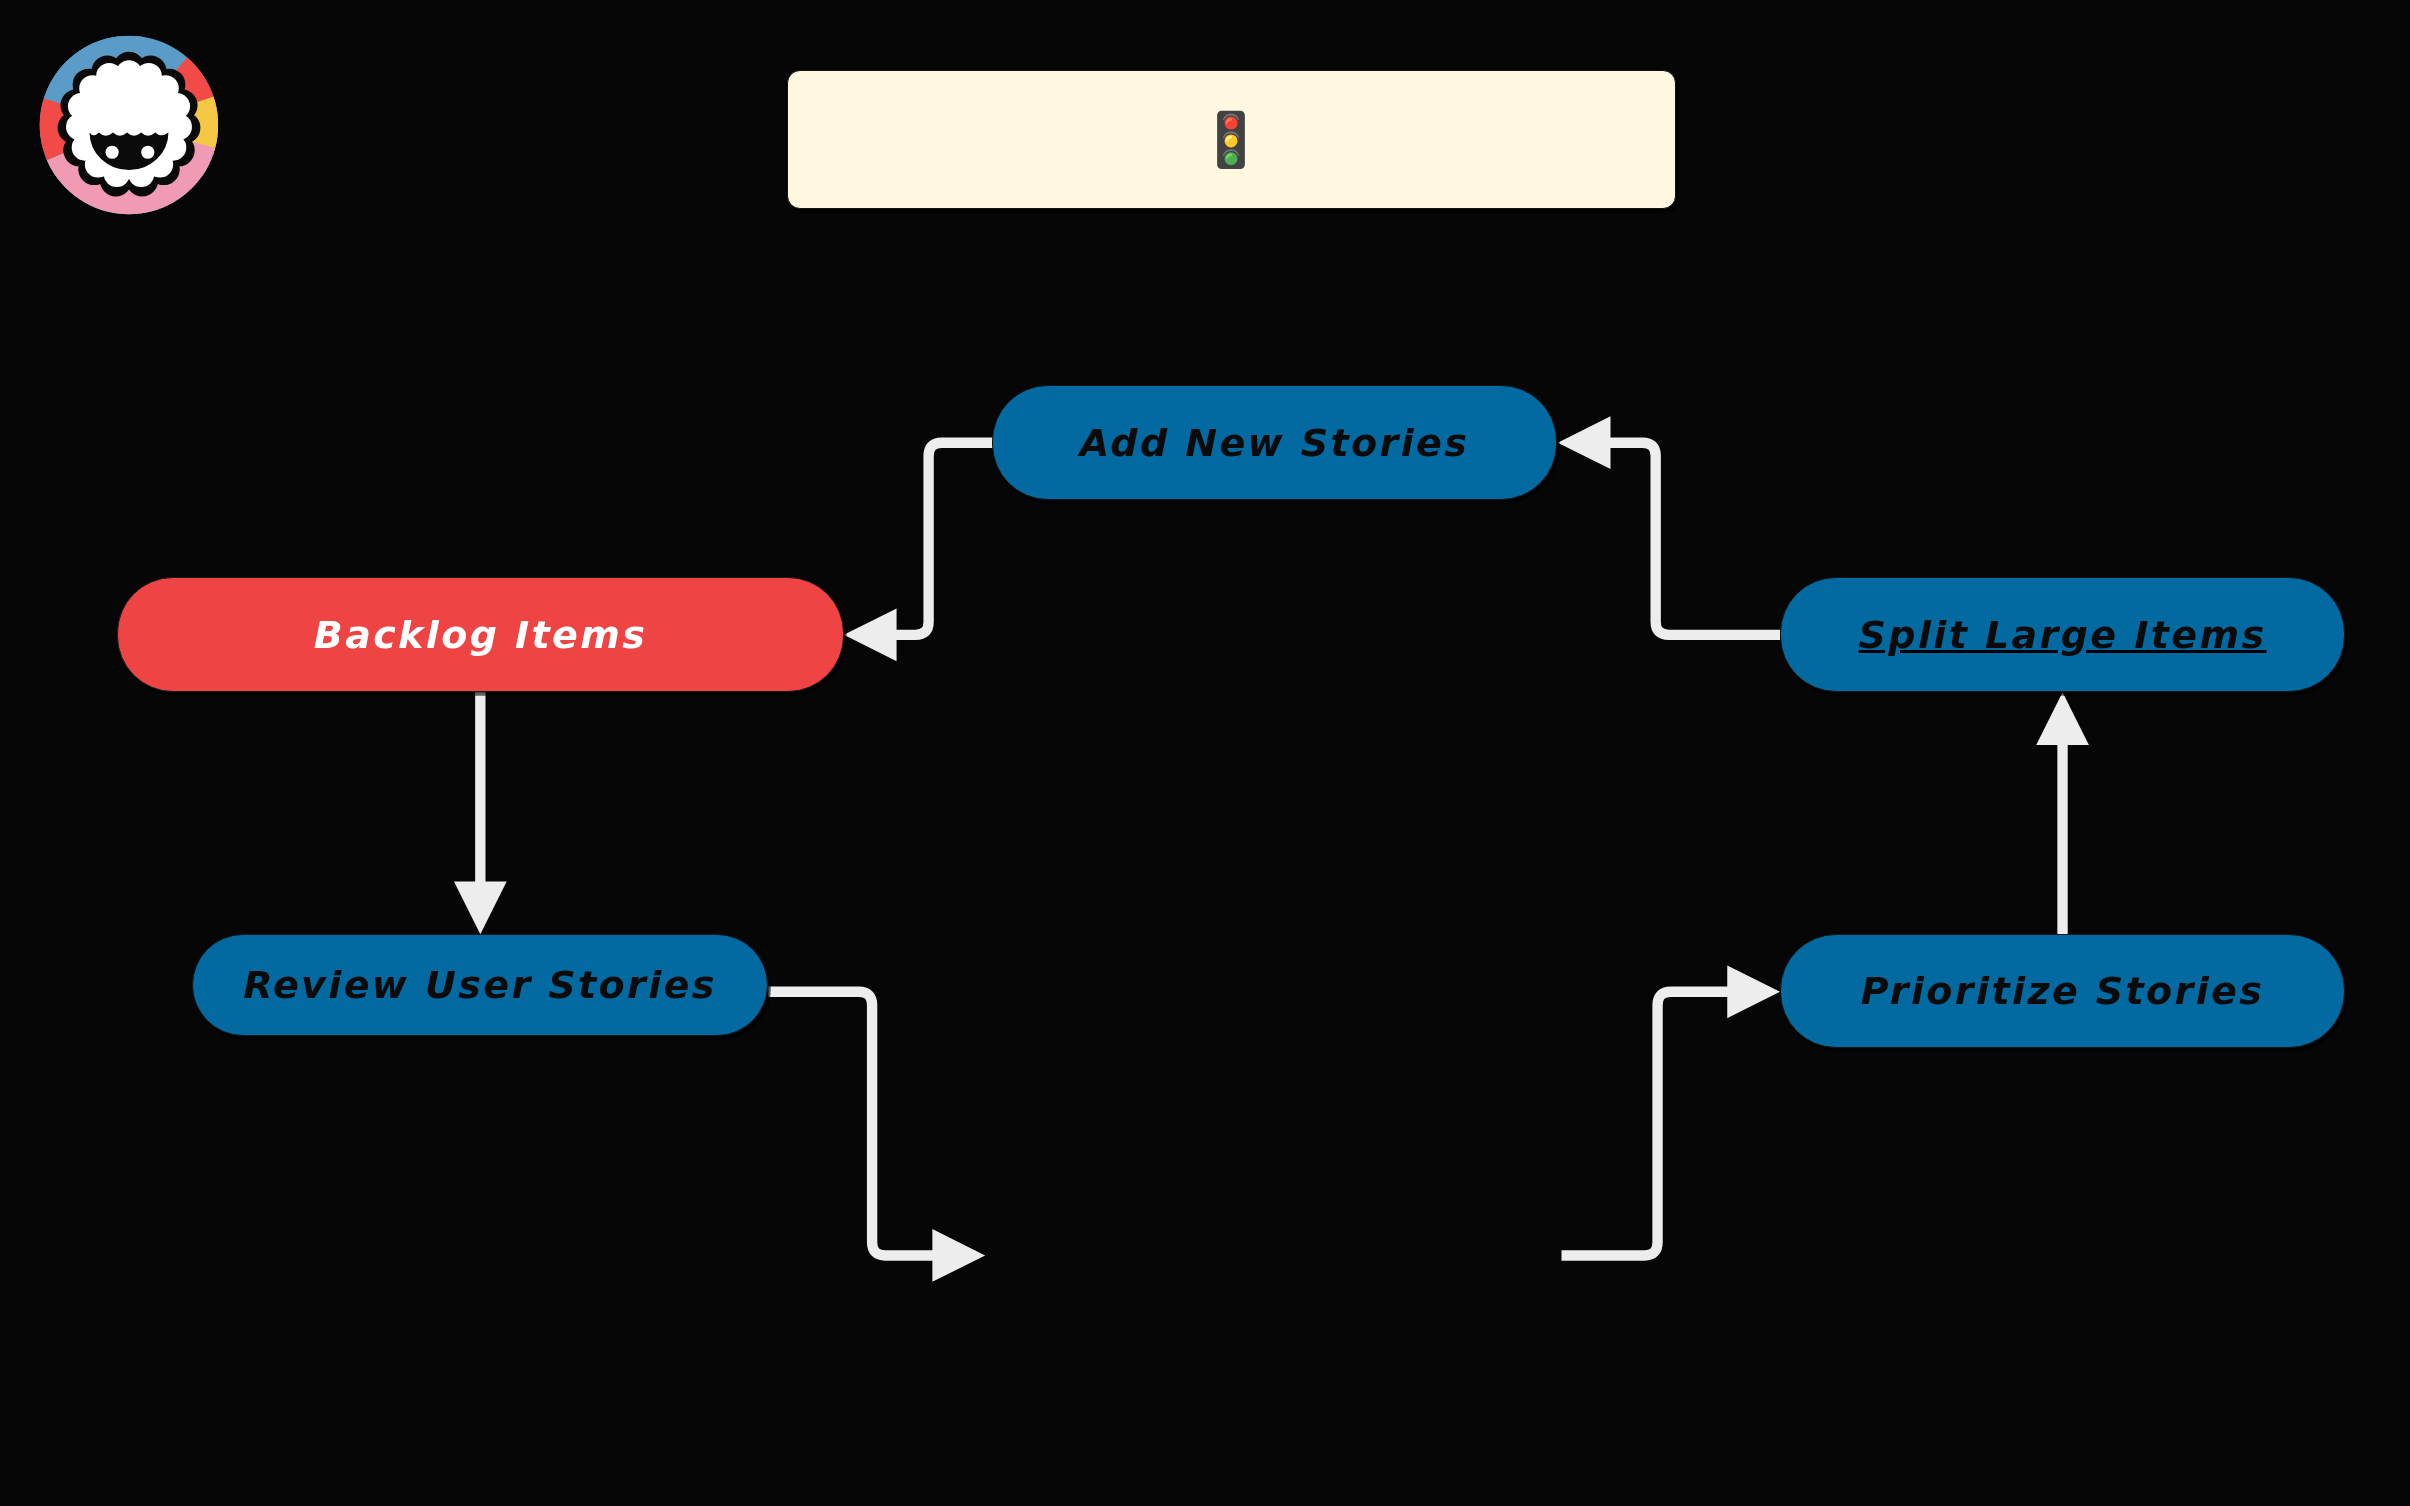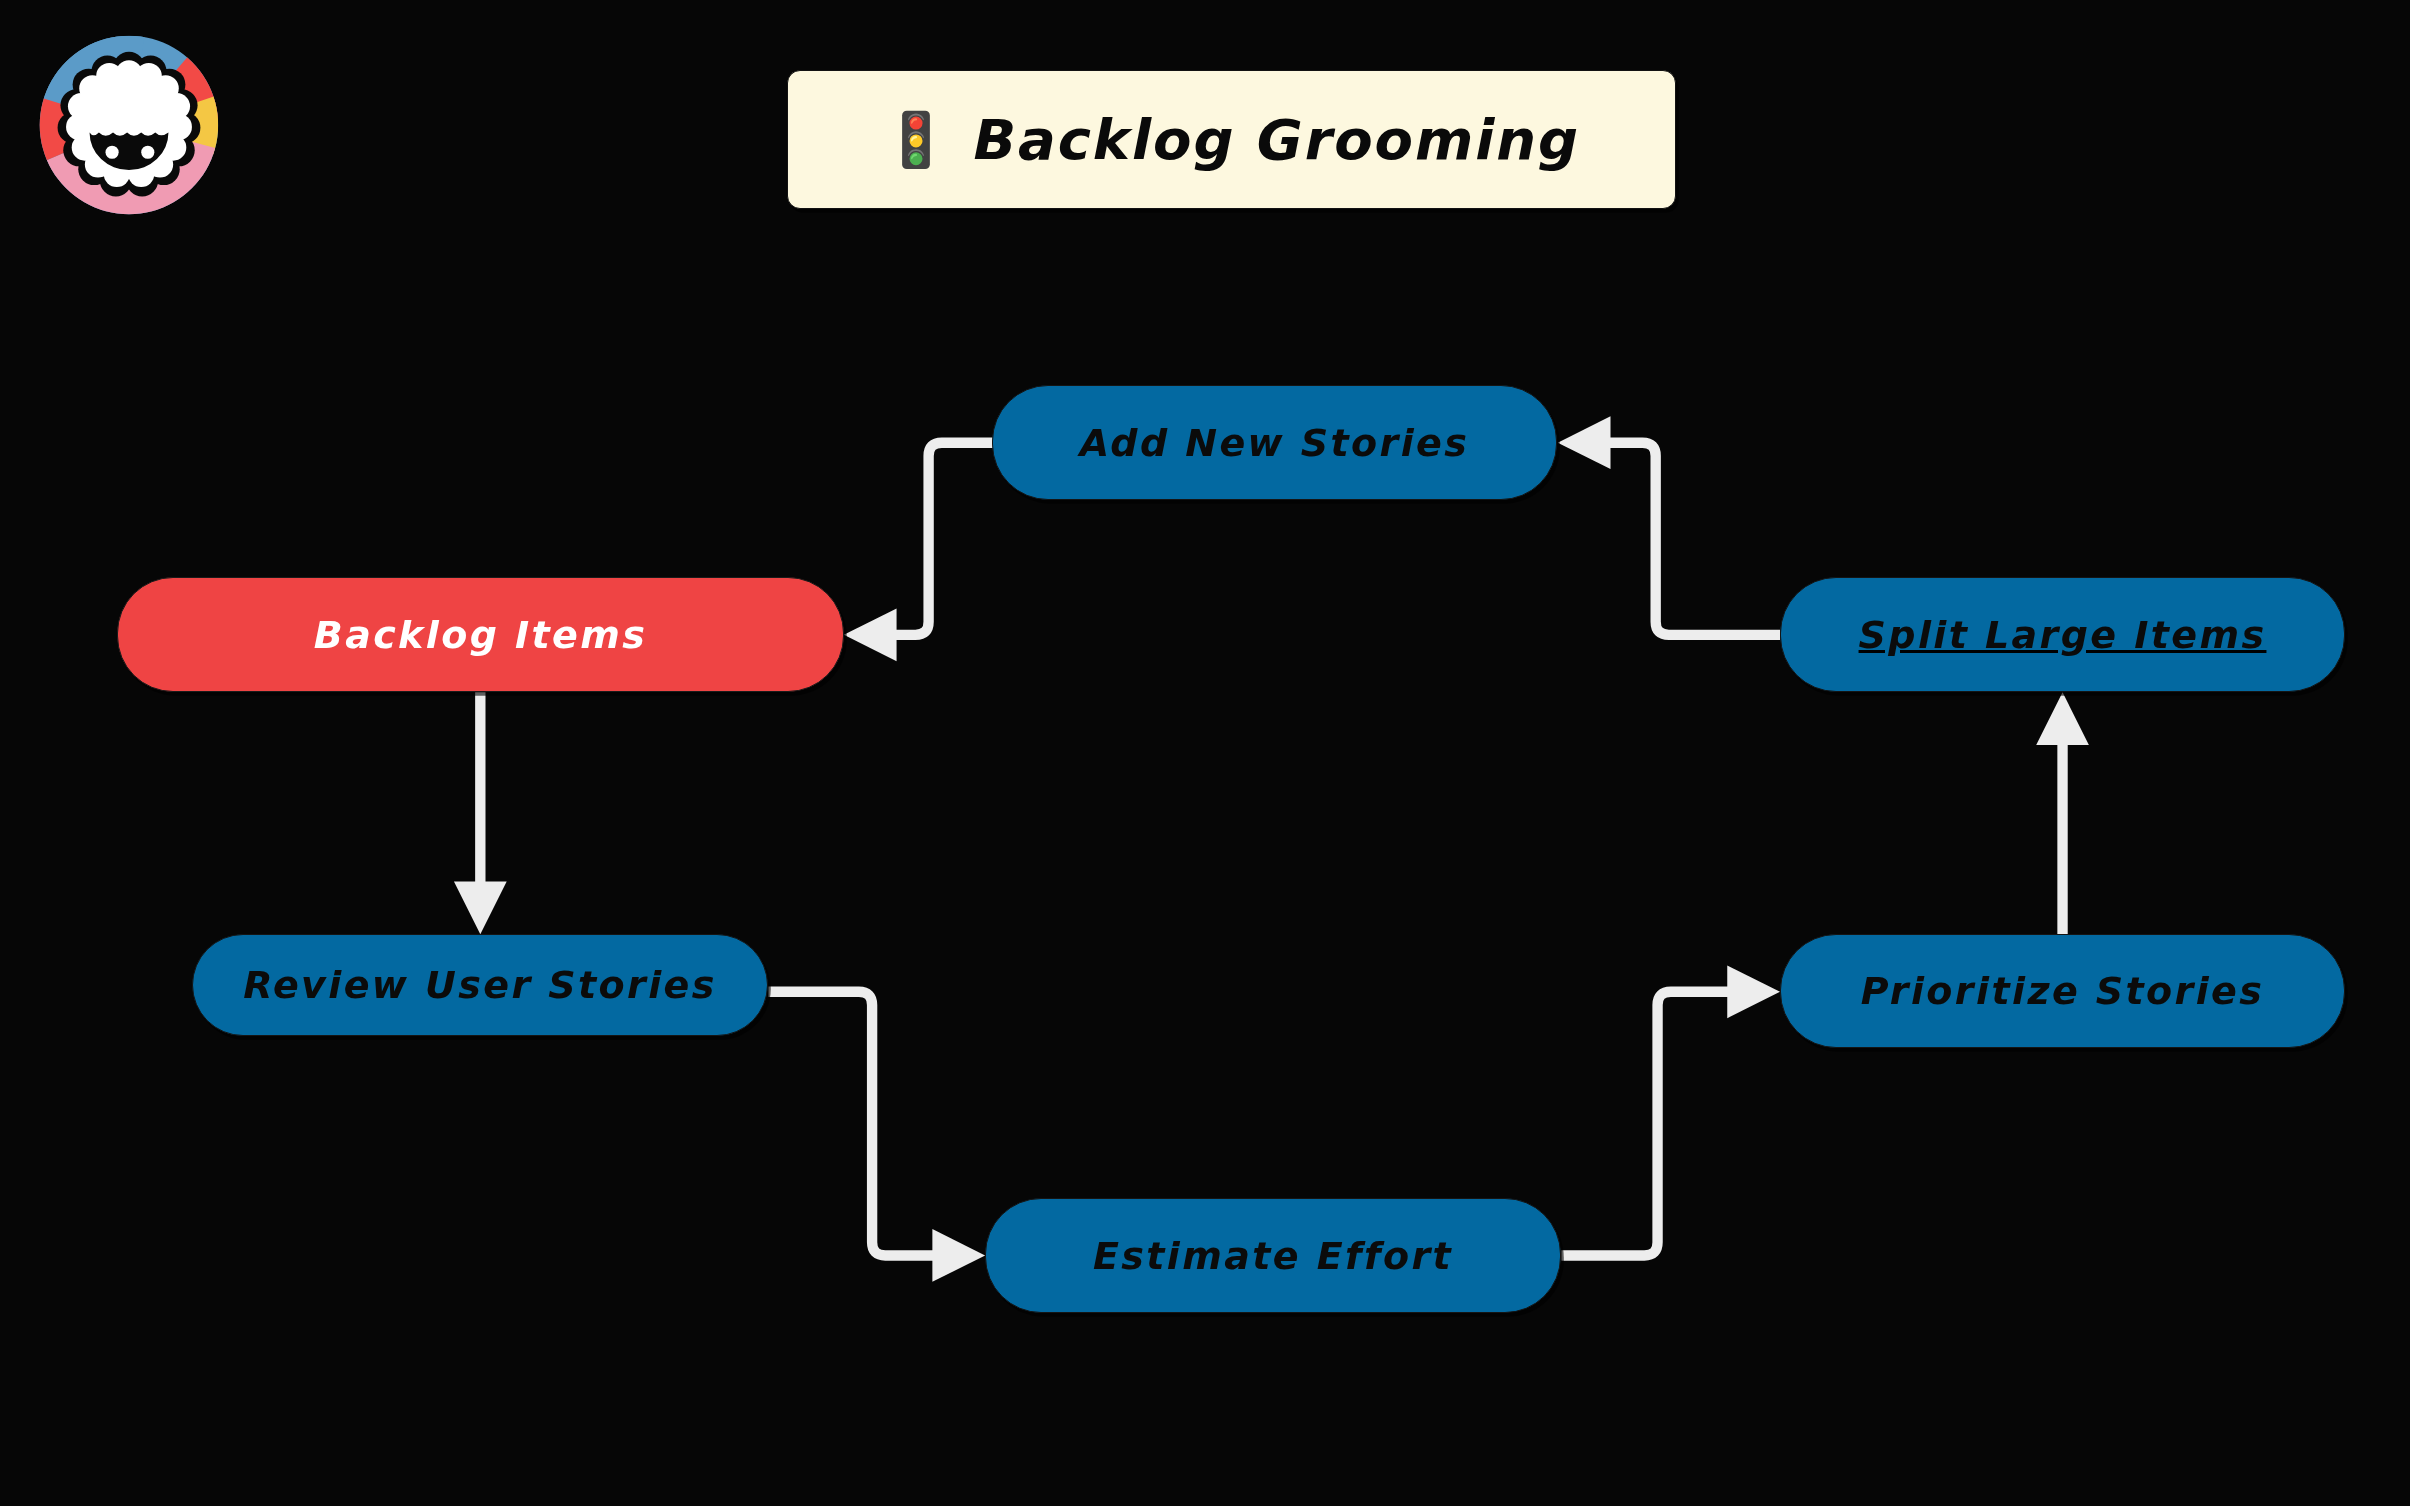--- a/index.html
+++ b/index.html
@@ -180,21 +180,20 @@
 
         <path d="M57 107 a42 40 0 0 0 84 0 q-8 6 -14 0 q-8 7 -15 0 q-8 7 -15 0 q-8 7 -15 0 q-8 7 -15 0 q-6 6 -10 0 Z" fill="#0a0a0a"></path>
         <circle cx="81" cy="128" r="7" fill="#ffffff"></circle>
         <circle cx="119" cy="128" r="7" fill="#ffffff"></circle>
       </g>
     </svg>
   </div>
 
   <div id="title-box">
     <span id="title-emoji">🚦</span>
-    <span id="title-text">Backlog Grooming</span>
   </div>
 
   <svg id="edges" viewBox="0 0 2560 1600">
 
     <g>
       <path class="edge-path" d="M 1890 674 L 1772 674 Q 1758 674 1758 660 L 1758 484 Q 1758 470 1744 470 L 1705 470"></path>
       <polygon class="edge-head" points="1654,470 1710,442 1710,498"></polygon>
     </g>
 
     <g>
@@ -236,18 +235,15 @@
   </div>
 
   <div class="node cream" id="node-review">
     <span class="label">Review User Stories</span>
   </div>
 
   <div class="node cream" id="node-prioritize">
     <span class="label">Prioritize Stories</span>
   </div>
 
-  <div class="node cream" id="node-estimate">
-    <span class="label">Estimate Effort</span>
-  </div>
 
 </div>
 
 
 </body></html>

